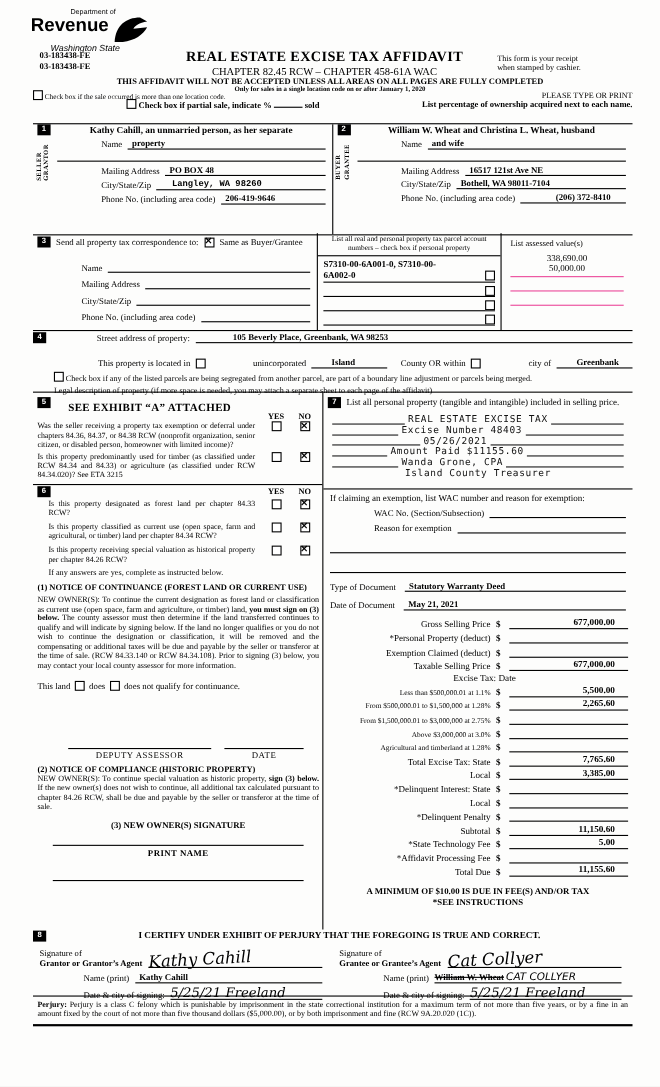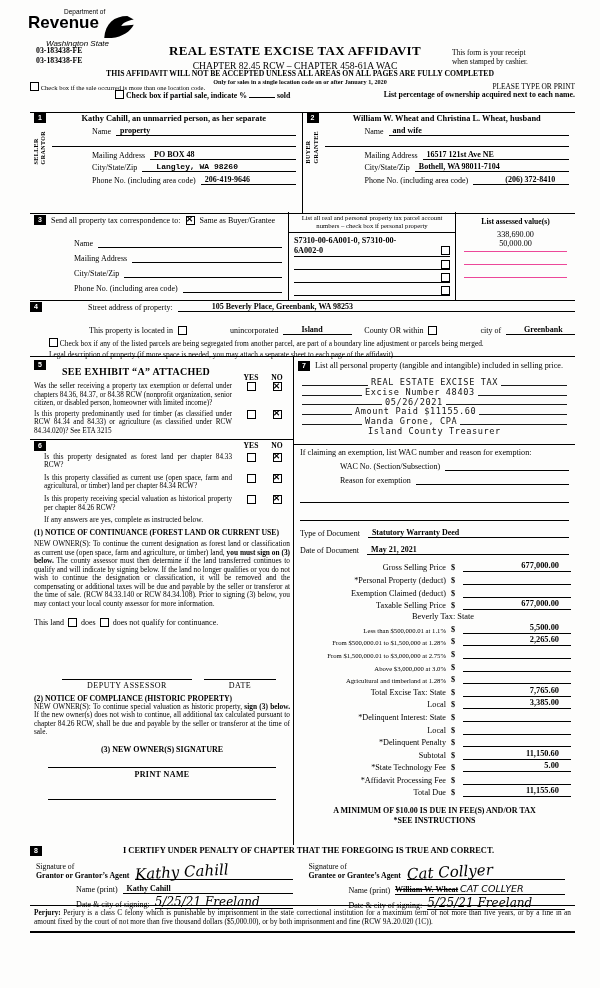--- a/index.html
+++ b/index.html
@@ -55,21 +55,21 @@
   .sec3{position:absolute;left:30px;top:212px;width:545px;height:89px;border-bottom:1.4px solid #000;display:flex;box-sizing:border-box;}
   .s3col1{width:258px;box-sizing:border-box;padding:3px 6px 0 4px;}
   .s3col2{width:168px;box-sizing:border-box;border-left:1.2px solid #000;border-right:1.2px solid #000;
           padding:0 5px;display:flex;flex-direction:column;}
   .s3col3{flex:1;box-sizing:border-box;padding:0 8px;display:flex;flex-direction:column;}
   .s3head{font-size:6.7px;text-align:center;line-height:7.6px;padding:2px 2px 3px;border-bottom:1px solid #000;margin:0 -5px;}
   .parcelbold{font-weight:bold;font-size:8.2px;line-height:9.5px;}
   .s3cbrow{display:flex;align-items:flex-end;border-bottom:1px solid #000;padding-bottom:1px;}
   .s3row{display:flex;align-items:flex-end;border-bottom:1px solid #000;height:12px;}
   .s3row .sp{flex:1;}
-  .avhead{font-size:7.6px;text-align:center;margin-top:5px;font-weight:bold;}
+  .avhead{font-size:7.6px;text-align:left;margin-top:5px;}
   .avval{font-size:8.2px;text-align:center;}
   .avline{border-bottom:1px solid #ec4899;height:12px;text-align:center;font-size:8.2px;}
 
   
   .sec4{position:absolute;left:30px;top:301px;width:545px;}
   .sec4 .frow{margin-top:1px;}
   .indent{padding-left:19px;}
   .smalltext{font-size:7.4px;}
   .exhibit{font-weight:bold;font-size:10px;padding-left:32px;margin-top:7px;letter-spacing:0.3px;}
 
@@ -492,21 +492,21 @@
         <div class="trow">
             <span class="tlabel">Exemption Claimed (deduct)</span>
             <span class="tdollar">$</span>
             <span class="tline"><span></span></span>
           </div>
         <div class="trow">
             <span class="tlabel">Taxable Selling Price</span>
             <span class="tdollar">$</span>
             <span class="tline"><span>677,000.00</span></span>
           </div>
-        <div class="exhead">Beverly Tax:  State</div>
+        <div class="exhead">Excise Tax:  Date</div>
         <div class="trow small">
             <span class="tlabel">Less than $500,000.01 at 1.1%</span>
             <span class="tdollar">$</span>
             <span class="tline"><span>5,500.00</span></span>
           </div>
         <div class="trow small">
             <span class="tlabel">From $500,000.01 to $1,500,000 at 1.28%</span>
             <span class="tdollar">$</span>
             <span class="tline"><span>2,265.60</span></span>
           </div>
@@ -573,21 +573,21 @@
       </div>
 
       <div class="minnote">A MINIMUM OF $10.00 IS DUE IN FEE(S) AND/OR TAX</div>
       <div class="minnote" style="margin-top:1px;">*SEE INSTRUCTIONS</div>
     </div>
   </div>
 
   <div class="sec8">
     <div class="certrow">
       <span class="secnum">8</span>
-      <span class="certtext">I CERTIFY UNDER PENALTY OF CHAPTER THAT THE FOREGOING IS TRUE AND CORRECT.</span>
+      <span class="certtext">I CERTIFY UNDER EXHIBIT OF PERJURY THAT THE FOREGOING IS TRUE AND CORRECT.</span>
     </div>
     <div class="sigcols">
       <div class="sigcol">
         <div class="frow">
           <span class="siglbl"><span>Signature of</span><br>
           <span class="b">Grantor or Grantor’s Agent</span></span>
           <span class="fill" style="margin-left:6px;"><span class="script">Kathy Cahill</span></span>
         </div>
         <div class="frow">
           <span class="lbl">Name (print)</span>

